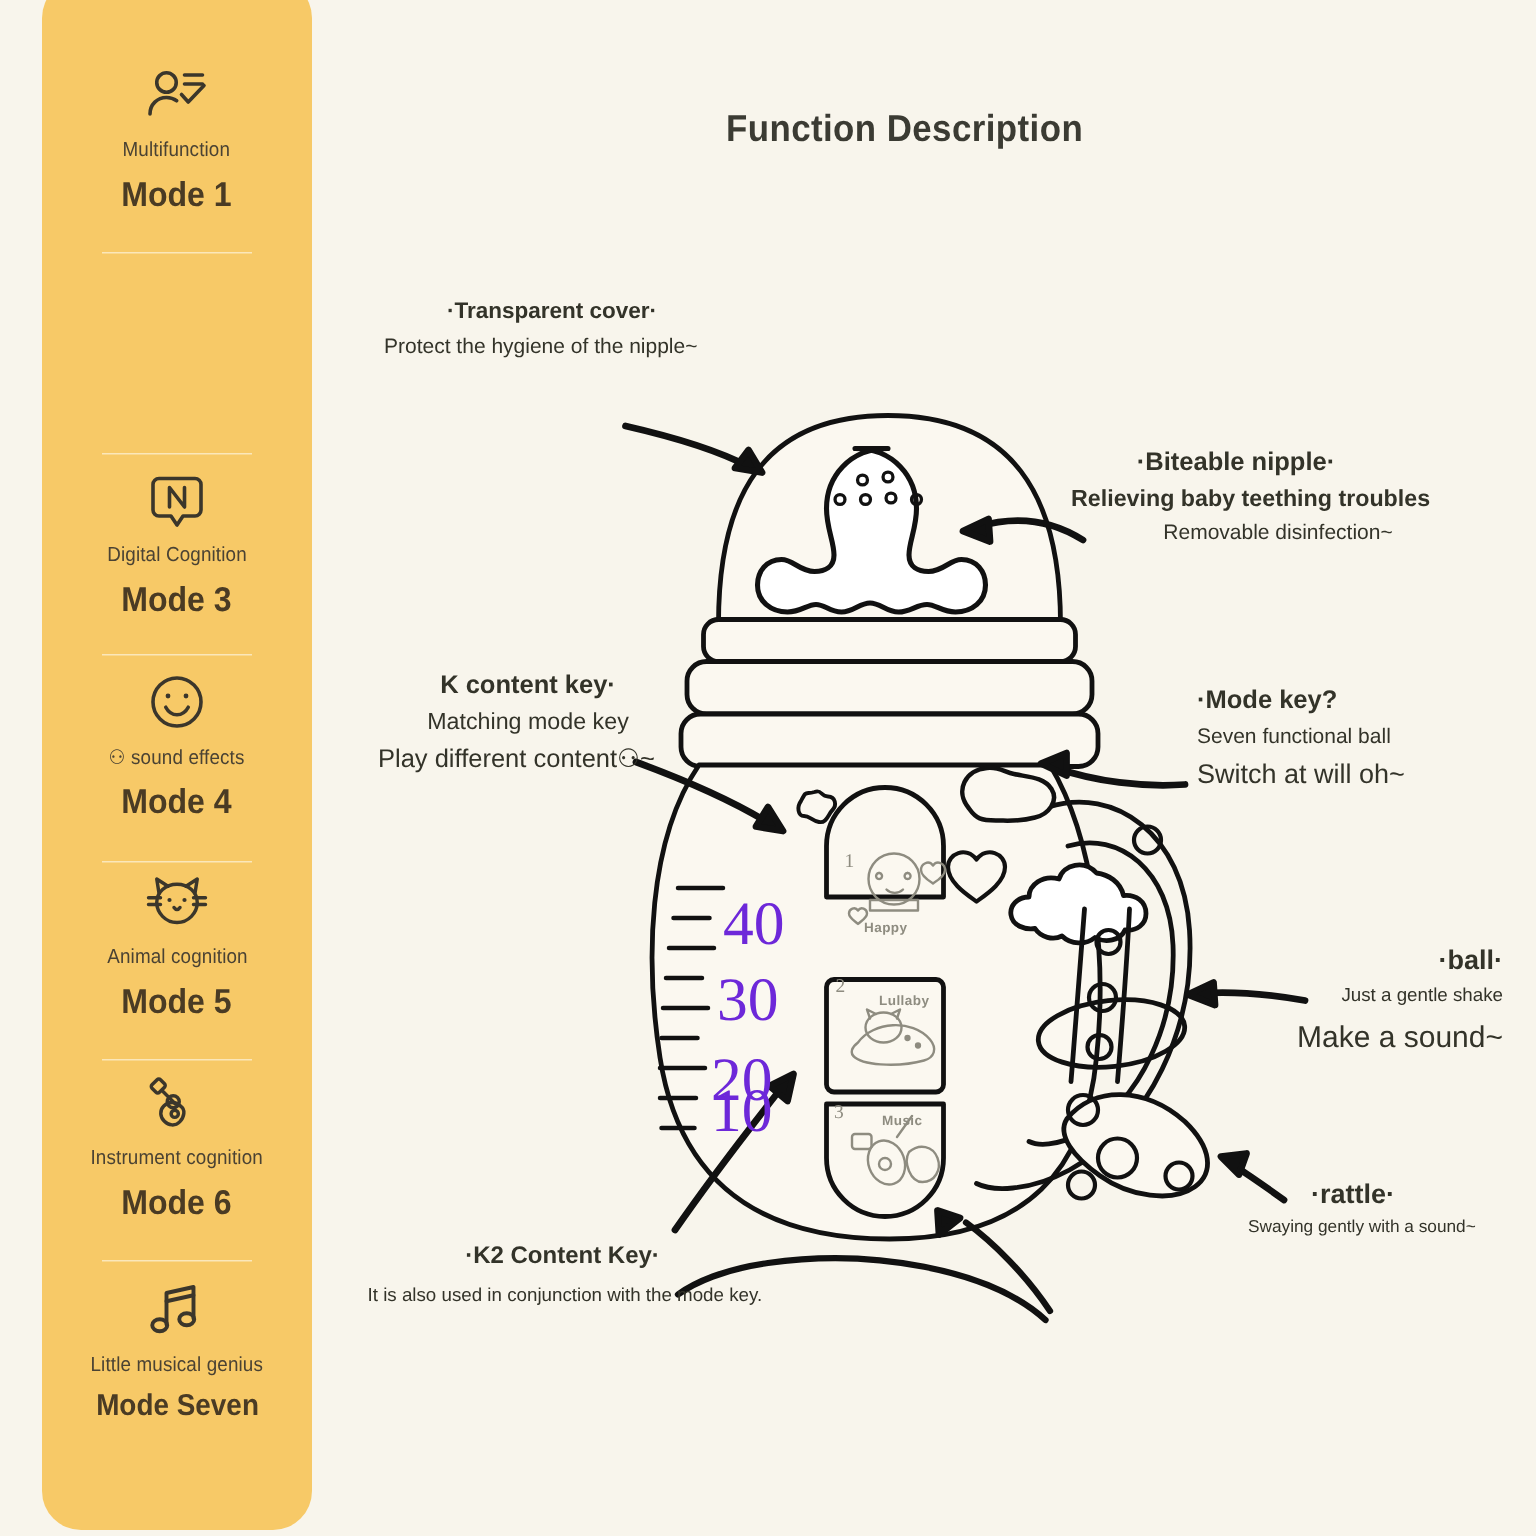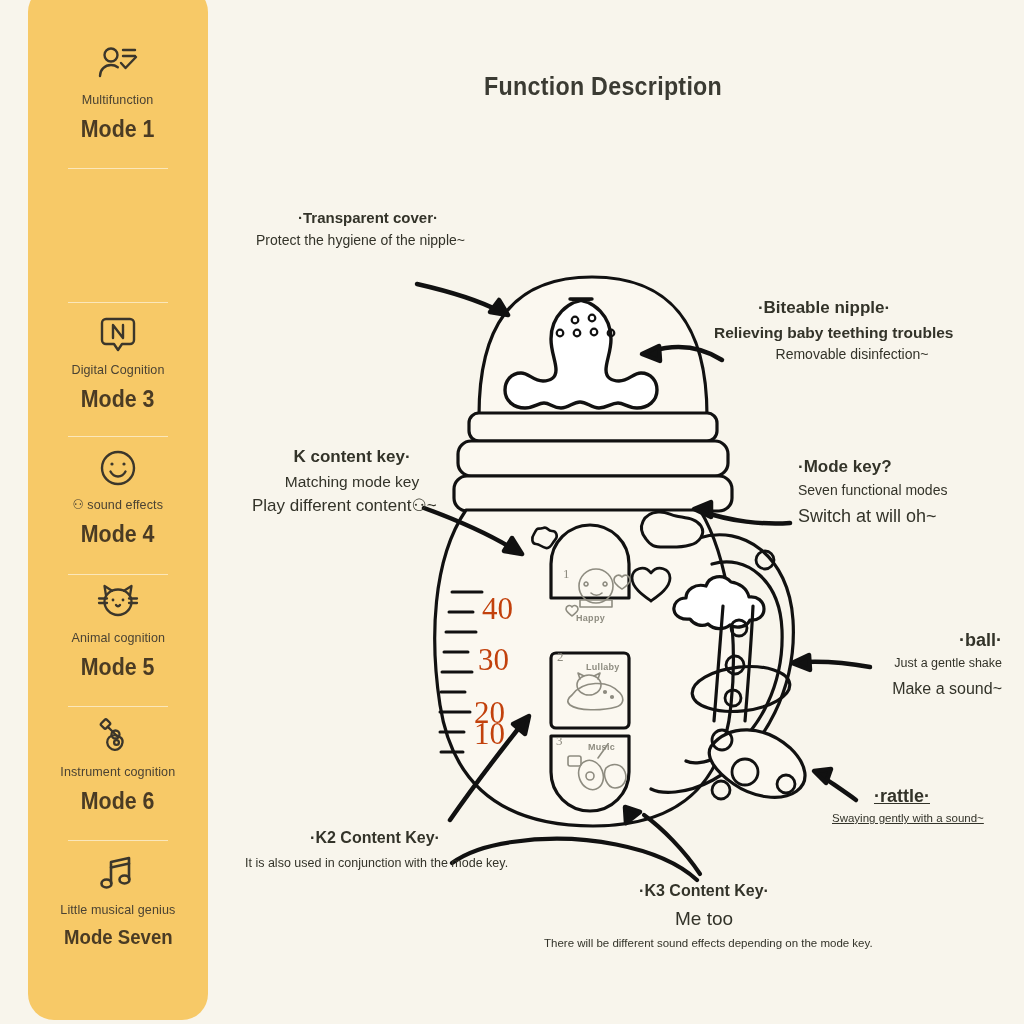--- a/index.html
+++ b/index.html
@@ -54,21 +54,21 @@
     transform:scaleX(.93);transform-origin:left center;
   }
 
   
   .ann{position:absolute;white-space:nowrap;color:#333329;}
   .ann .l1{font-weight:700;}
   .ann .l2{}
   .ann .l3{}
   .ann > div{line-height:1.5;}
 
-  .a-cover{left:278px;top:207px;text-align:center;width:180px;}
+  .a-cover{left:278px;top:197px;text-align:center;width:180px;}
   .a-cover .l1{font-size:15px;}
   .a-cover .l2{font-size:14px;position:relative;left:-22px;}
 
   .a-nipple{left:714px;top:295px;text-align:center;width:220px;}
   .a-nipple .l1{font-size:17px;}
   .a-nipple .l2{font-size:15.5px;font-weight:700;}
   .a-nipple .l3{font-size:14px;position:relative;left:28px;}
 
   .a-kkey{left:262px;top:444px;text-align:center;width:180px;}
   .a-kkey .l1{font-size:17px;}
@@ -76,39 +76,39 @@
   .a-kkey .l3{font-size:17px;position:relative;left:-10px;}
 
   .a-mode{left:798px;top:454px;text-align:left;width:160px;}
   .a-mode .l1{font-size:17px;}
   .a-mode .l2{font-size:14px;}
   .a-mode .l3{font-size:18px;margin-top:2px;}
 
   .a-ball{left:858px;top:627px;text-align:right;width:144px;}
   .a-ball .l1{font-size:18px;}
   .a-ball .l2{font-size:12.5px;}
-  .a-ball .l3{font-size:16px;margin-top:4px;}
-
-  .a-rattle{left:832px;top:783px;text-align:center;width:140px;text-decoration:underline;}
+  .a-ball .l3{font-size:20px;margin-top:4px;}
+
+  .a-rattle{left:832px;top:783px;text-align:center;width:140px;}
   .a-rattle .l1{font-size:18px;}
   .a-rattle .l2{font-size:11.5px;}
 
   .a-k2{left:245px;top:826px;text-align:center;width:260px;}
   .a-k2 .l1{font-size:16px;}
   .a-k2 .l2{font-size:12.5px;margin-top:4px;}
 
   .a-k3{left:544px;top:879px;text-align:center;width:320px;}
   .a-k3 .l1{font-size:16px;}
   .a-k3 .l2{font-size:19px;margin-top:2px;}
   .a-k3 .l3{font-size:11.5px;margin-top:1px;}
 
   
   #illo{position:absolute;left:0;top:0;width:1024px;height:1024px;pointer-events:none;}
   .tick-num{
-    position:absolute;font-size:31px;color:#c2410c;font-weight:400;
+    position:absolute;font-size:41px;color:#6d28d9;font-weight:400;
     font-family:"Liberation Serif", serif;
   }
   .btn-num{position:absolute;font-size:13px;color:#8e8c80;font-family:"Liberation Serif",serif;}
   .btn-cap{position:absolute;font-size:9px;color:#8e8c80;font-weight:700;letter-spacing:.3px;}
 </style>
 </head>
 <body>
 
 <div id="root">
 
@@ -355,39 +355,34 @@
   </div>
 
   <div class="ann a-nipple">
     <div class="l1">·Biteable nipple·</div>
     <div class="l2">Relieving baby teething troubles</div>
     <div class="l3">Removable disinfection~</div>
   </div>
 
   <div class="ann a-mode">
     <div class="l1">·Mode key?</div>
-    <div class="l2">Seven functional modes</div>
+    <div class="l2">Seven functional ball</div>
     <div class="l3">Switch at will oh~</div>
   </div>
 
   <div class="ann a-ball">
     <div class="l1">·ball·</div>
     <div class="l2">Just a gentle shake</div>
     <div class="l3">Make a sound~</div>
   </div>
 
   <div class="ann a-rattle">
     <div class="l1">·rattle·</div>
     <div class="l2">Swaying gently with a sound~</div>
   </div>
 
   <div class="ann a-k2">
     <div class="l1">·K2 Content Key·</div>
     <div class="l2">It is also used in conjunction with the mode key.</div>
   </div>
 
-  <div class="ann a-k3">
-    <div class="l1">·K3 Content Key·</div>
-    <div class="l2">Me too</div>
-    <div class="l3">There will be different sound effects depending on the mode key.</div>
-  </div>
 
 </div>
 
 </body></html>

